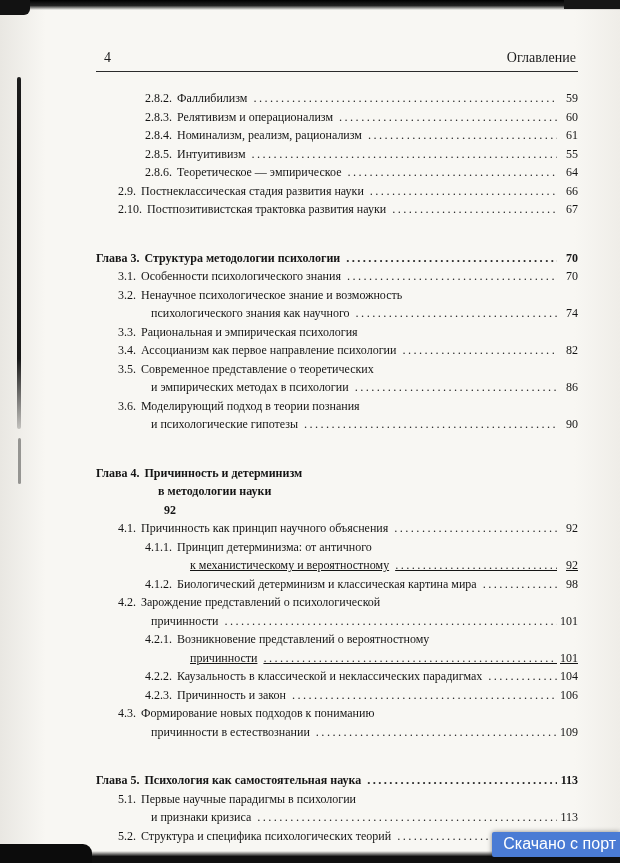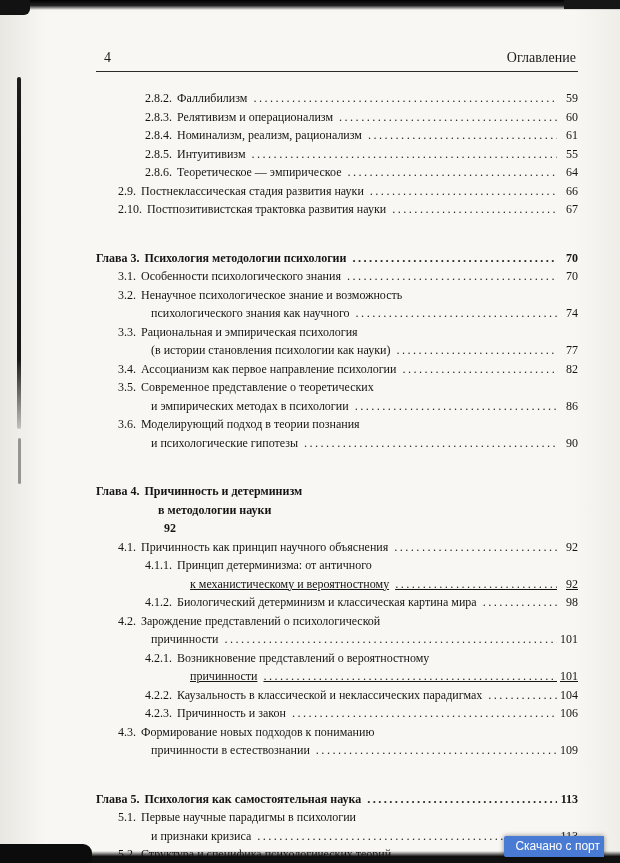--- a/index.html
+++ b/index.html
@@ -52,23 +52,23 @@
 
   .lvl1 { padding-left:22px; }
   .lvl2 { padding-left:49px; }
   .lvl0 .cont { padding-left:56px;flex-direction:column; }
   .lvl1 .cont { padding-left:33px; }
   .lvl2 .cont { padding-left:45px;text-decoration:underline; }
   .bold { font-weight:bold; }
   .gap { margin-top:30px; }
 
   .watermark {
-    position:absolute; right:16px; bottom:6px; z-index:5;
+    position:absolute; right:0; bottom:6px; z-index:5;
     background:#4a7bd4; color:#ffffff;
-    font-family:"Liberation Sans", sans-serif; font-size:12px;
+    font-family:"Liberation Sans", sans-serif; font-size:16px;
     padding:3px 4px 4px 11px;
     border-radius:2px 0 0 2px;
     box-shadow:0 0 5px rgba(0,0,0,.45);
     white-space:nowrap;
   }
 </style>
 </head>
 <body>
 
 <div class="scan">
@@ -131,21 +131,21 @@
           <div class="line">
             <span class="num">2.10.</span>
             <span class="title">Постпозитивистская трактовка развития науки</span>
             <span class="leader"></span>
             <span class="pagenum">67</span>
           </div>
         </div>
         <div class="entry lvl0 bold gap">
           <div class="line">
             <span class="num">Глава 3.</span>
-            <span class="title">Психология методологии психологии</span>
+            <span class="title">Структура методологии психологии</span>
             <span class="leader"></span>
             <span class="pagenum">70</span>
           </div>
         </div>
         <div class="entry lvl1">
           <div class="line">
             <span class="num">3.1.</span>
             <span class="title">Особенности психологического знания</span>
             <span class="leader"></span>
             <span class="pagenum">70</span>
@@ -159,25 +159,20 @@
           <div class="line cont">
             <span class="title">психологического знания как научного</span>
             <span class="leader"></span>
             <span class="pagenum">74</span>
           </div>
         </div>
         <div class="entry lvl1">
           <div class="line">
             <span class="num">3.3.</span>
             <span class="title">Рациональная и эмпирическая психология</span>
-          </div>
-          <div class="line cont">
-            <span class="title">(в истории становления психологии как науки)</span>
-            <span class="leader"></span>
-            <span class="pagenum">77</span>
           </div>
         </div>
         <div class="entry lvl1">
           <div class="line">
             <span class="num">3.4.</span>
             <span class="title">Ассоцианизм как первое направление психологии</span>
             <span class="leader"></span>
             <span class="pagenum">82</span>
           </div>
         </div>

